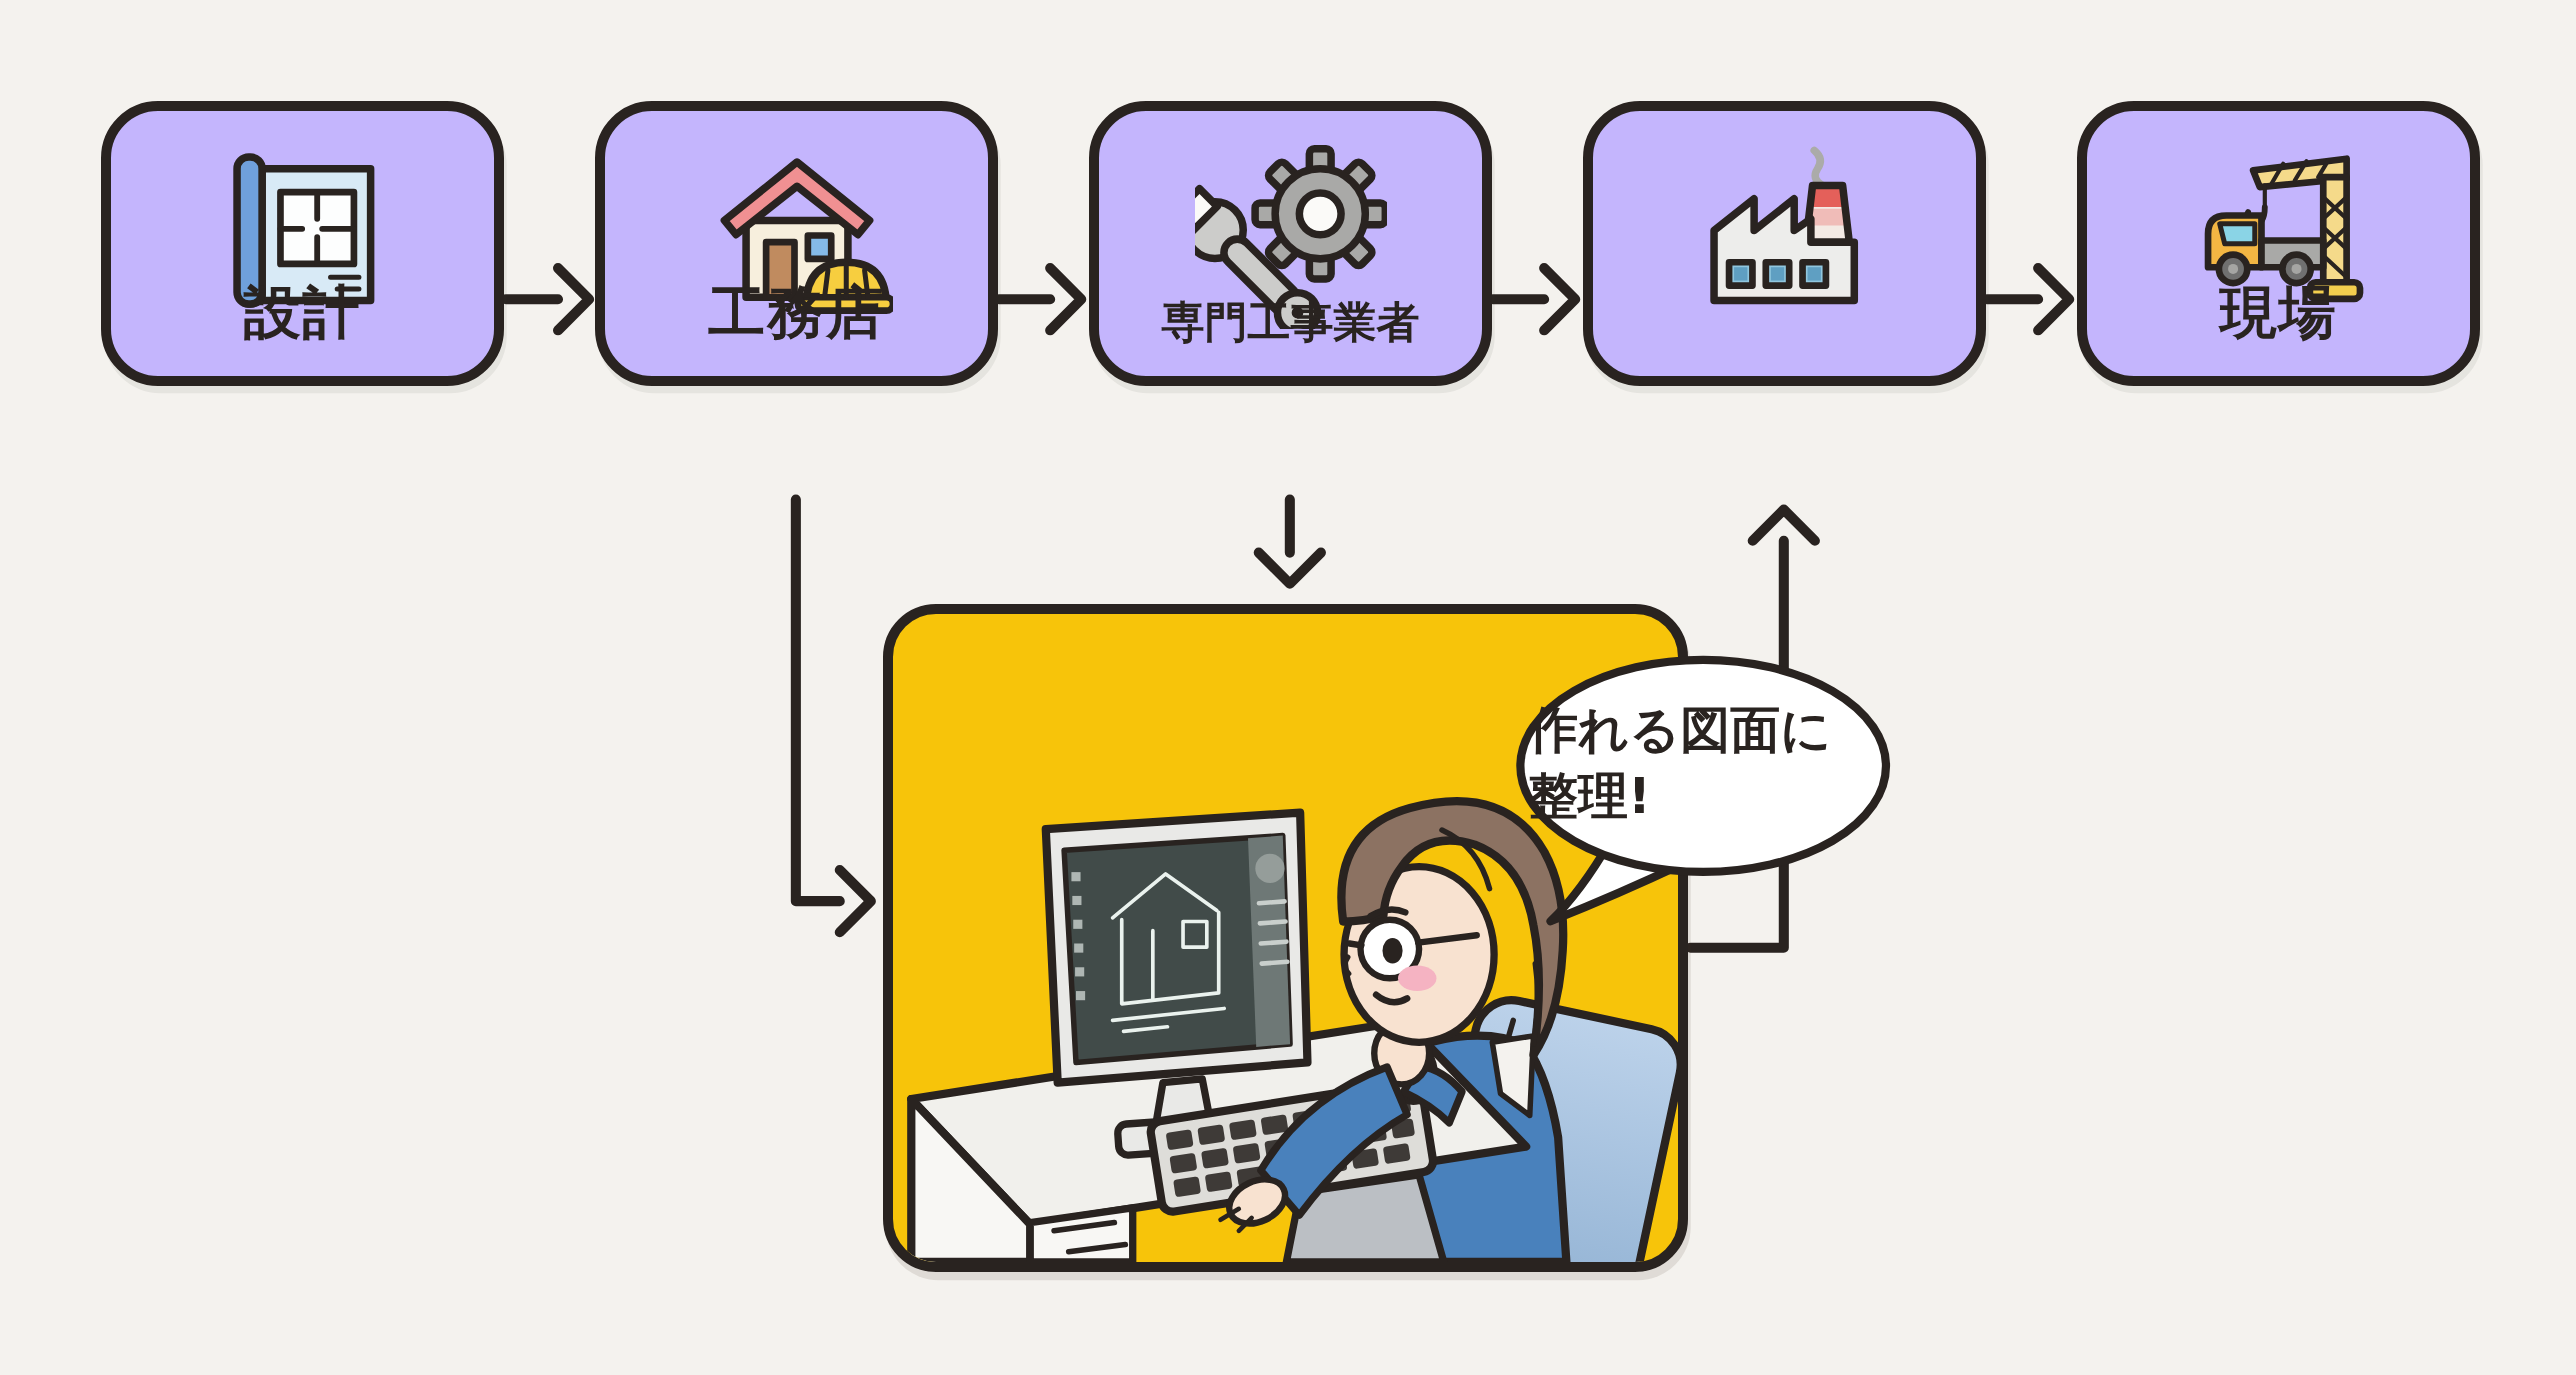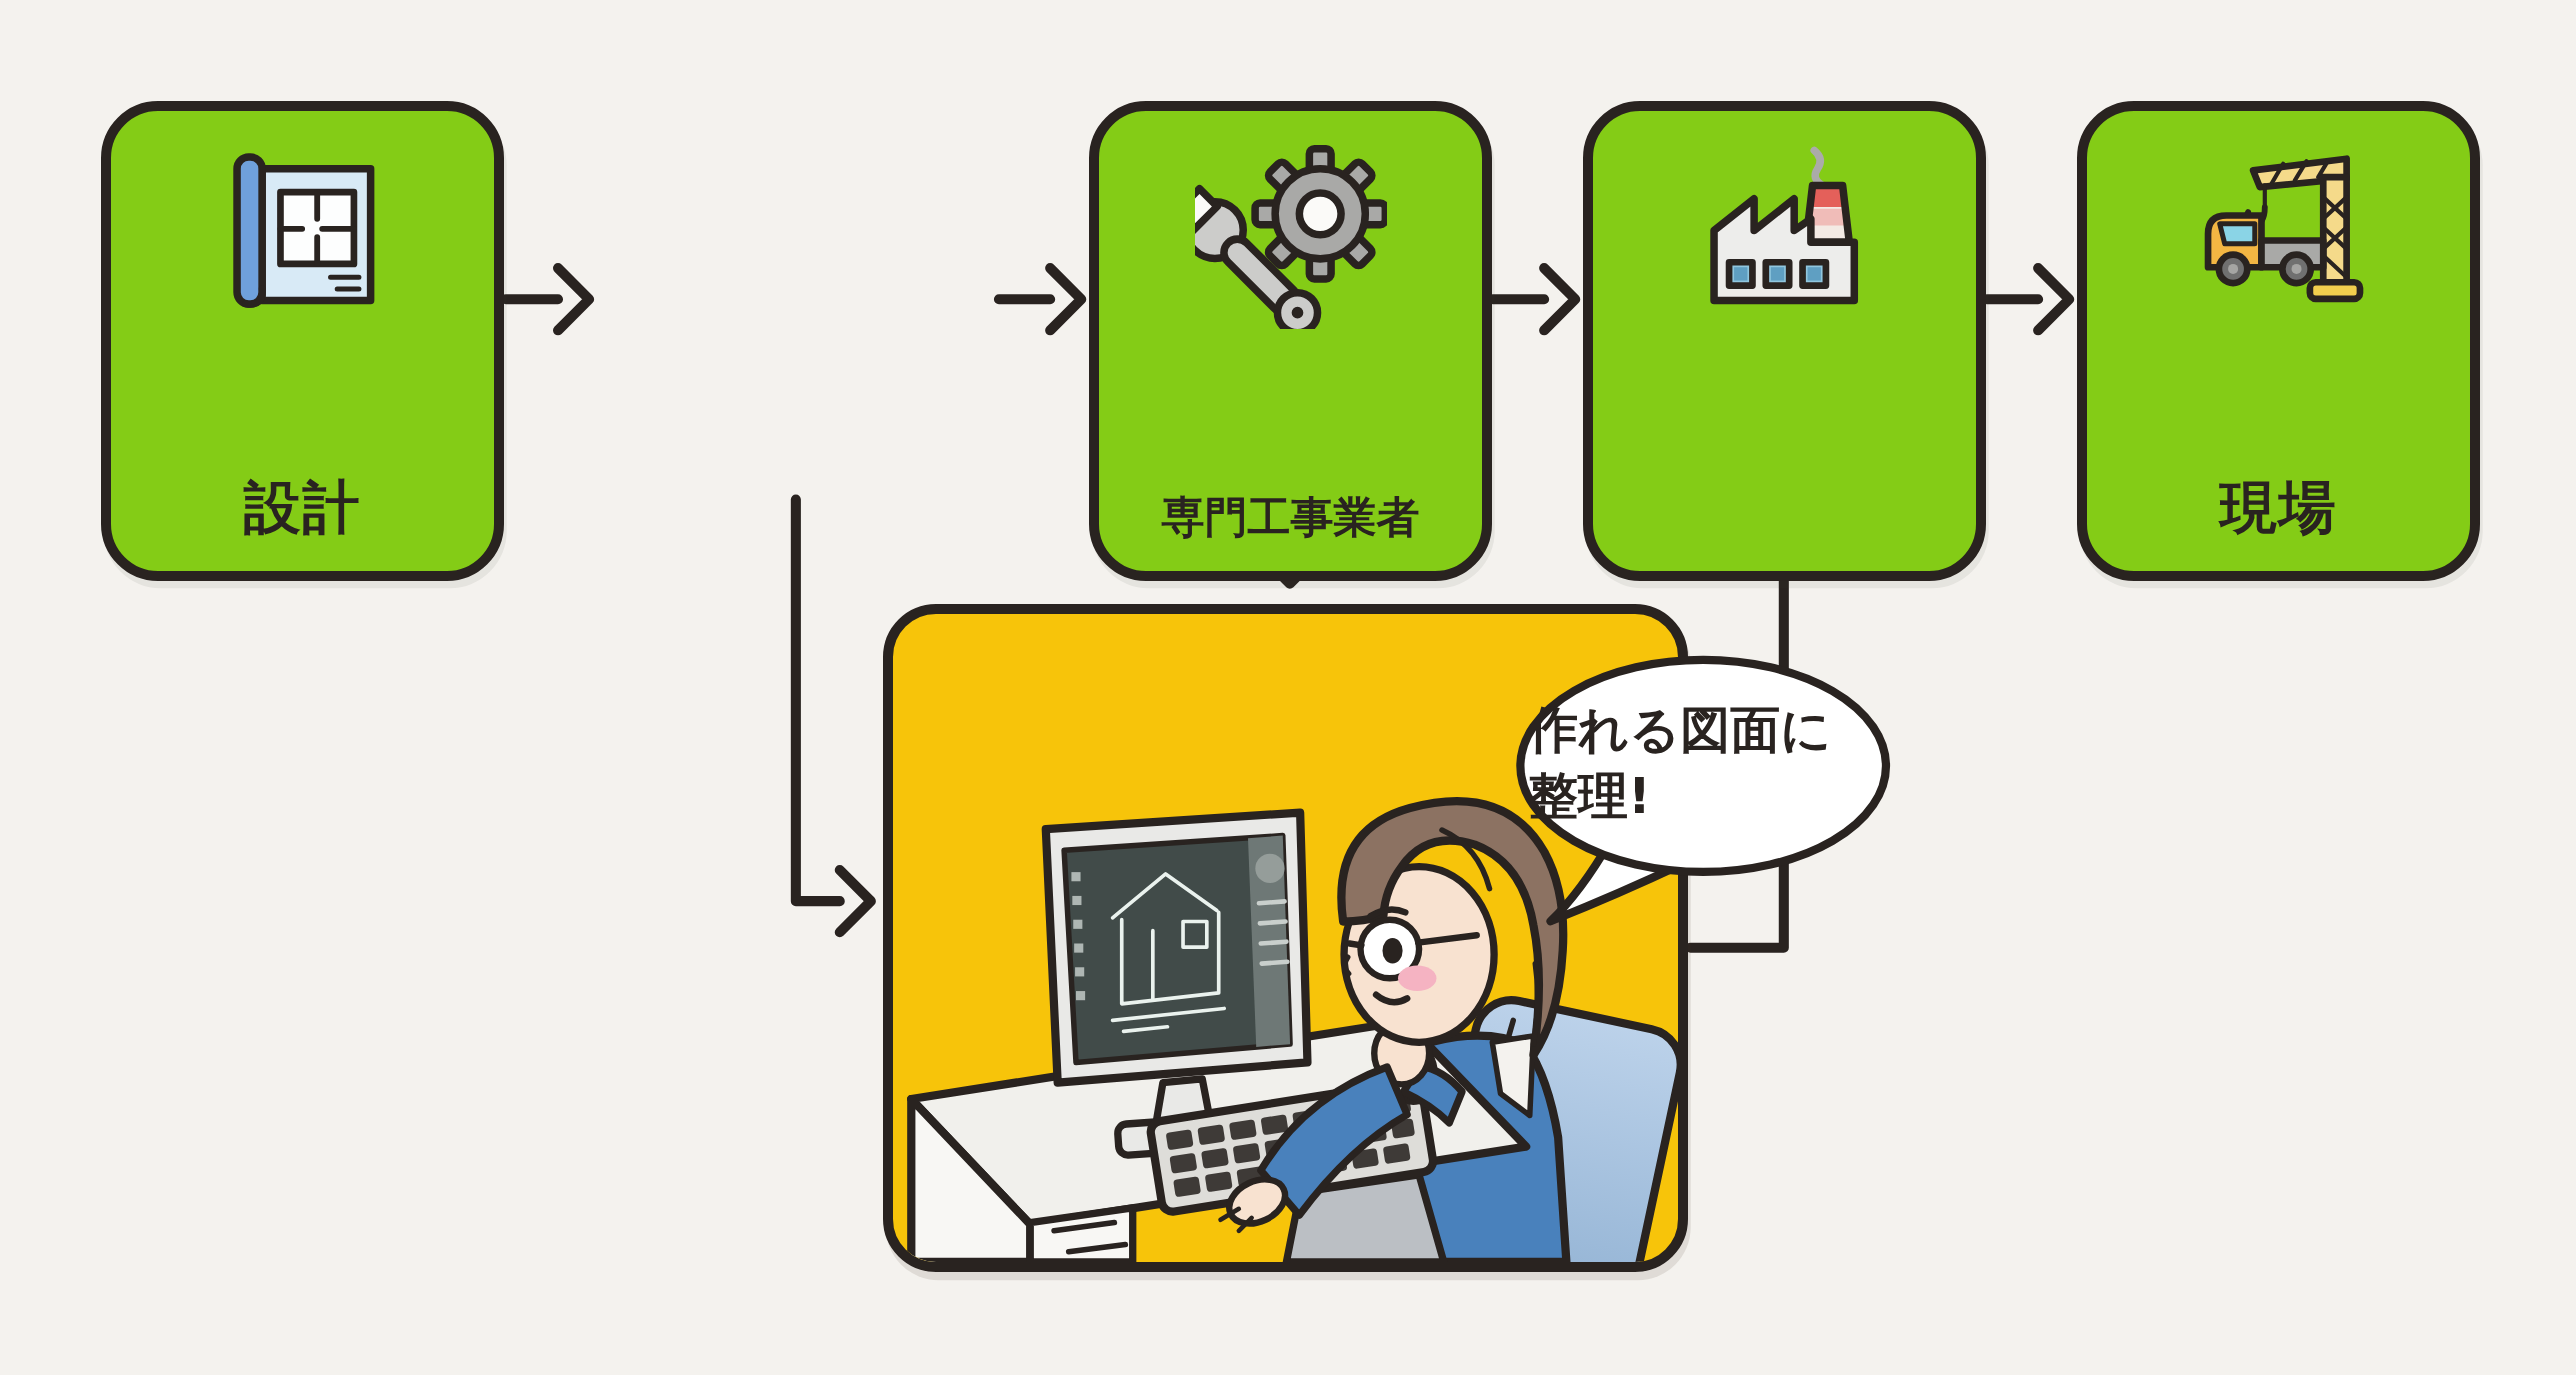--- a/index.html
+++ b/index.html
@@ -5,22 +5,22 @@
   html,body{margin:0;padding:0;background:#E9E7E3;}
   *{box-sizing:border-box;}
   .canvas{
     position:relative;width:2576px;height:1376px;overflow:hidden;
     background:#F4F2EE;
     font-family:"DejaVu Sans","Liberation Sans",sans-serif;
     color:#292320;
   }
   .connectors{position:absolute;left:0;top:0;z-index:1;}
   .fbox{
-    position:absolute;top:101px;width:403px;height:480px;
-    background:#84cc16;border:10px solid #292320;border-radius:57px;
+    position:absolute;top:101px;width:403px;height:285px;
+    background:#c4b5fd;border:10px solid #292320;border-radius:57px;
     z-index:2;box-shadow:2.7px 7.3px 0 rgba(70,60,45,.08);
   }
   .fbox .icon{position:absolute;left:50%;top:25.6px;transform:translateX(-50%);}
   .flabel{
     position:absolute;left:0;right:0;bottom:24px;text-align:center;
     font-size:57px;font-weight:800;letter-spacing:1.8px;white-space:nowrap;
   }
   .flabel.long{font-size:43px;letter-spacing:0;}
   .ybox{
     position:absolute;left:883px;top:604px;width:805px;height:668px;
@@ -60,20 +60,34 @@
         <rect x="88" y="66" width="88" height="86" fill="#FDFEFE" stroke-width="8"></rect>
         <path d="M132 66 V98 M132 120 V152 M88 110 H114 M138 110 H176" stroke-width="7"></path>
         <path d="M148 168 H182 M156 182 H182" stroke-width="6"></path>
         <rect x="36" y="24" width="30" height="176" rx="14" fill="#6FA0DC" stroke-width="9"></rect>
         <path d="M66 182 Q68 204 46 200" fill="none" stroke-width="8"></path>
       </g>
     </svg>
     <div class="flabel">設計</div>
   </div>
 
+  <div class="fbox" style="left:595px">
+    <svg class="icon" width="192" height="192" viewBox="0 0 230 230">
+      <g stroke="#292320" stroke-linejoin="round" stroke-linecap="round">
+        <rect x="54" y="100" width="122" height="92" fill="#F7EFDD" stroke-width="9"></rect>
+        <polygon points="28,100 115,30 202,100 188,117 115,59 42,117" fill="#F09092" stroke-width="9"></polygon>
+        <rect x="78" y="126" width="34" height="66" fill="#C08B5F" stroke-width="8"></rect>
+        <rect x="128" y="118" width="28" height="28" fill="#85BAE8" stroke-width="8"></rect>
+        <path d="M126 198 Q128 150 174 150 Q220 150 222 198 Z" fill="#F7CE3F" stroke-width="9"></path>
+        <rect x="116" y="192" width="114" height="16" rx="8" fill="#F7CE3F" stroke-width="8"></rect>
+        <path d="M152 160 L148 192 M174 152 V192 M196 160 L200 192" fill="none" stroke-width="6"></path>
+      </g>
+    </svg>
+    <div class="flabel">工務店</div>
+  </div>
 
   <div class="fbox" style="left:1089px">
     <svg class="icon" width="192" height="192" viewBox="0 0 230 230">
       <g stroke="#292320" stroke-linejoin="round" stroke-linecap="round">
         <g fill="#A9A9A7" stroke-width="9">
           <rect x="137" y="14" width="26" height="156" rx="6"></rect>
           <rect x="137" y="14" width="26" height="156" rx="6" transform="rotate(45 150 92)"></rect>
           <rect x="137" y="14" width="26" height="156" rx="6" transform="rotate(90 150 92)"></rect>
           <rect x="137" y="14" width="26" height="156" rx="6" transform="rotate(135 150 92)"></rect>
         </g>

